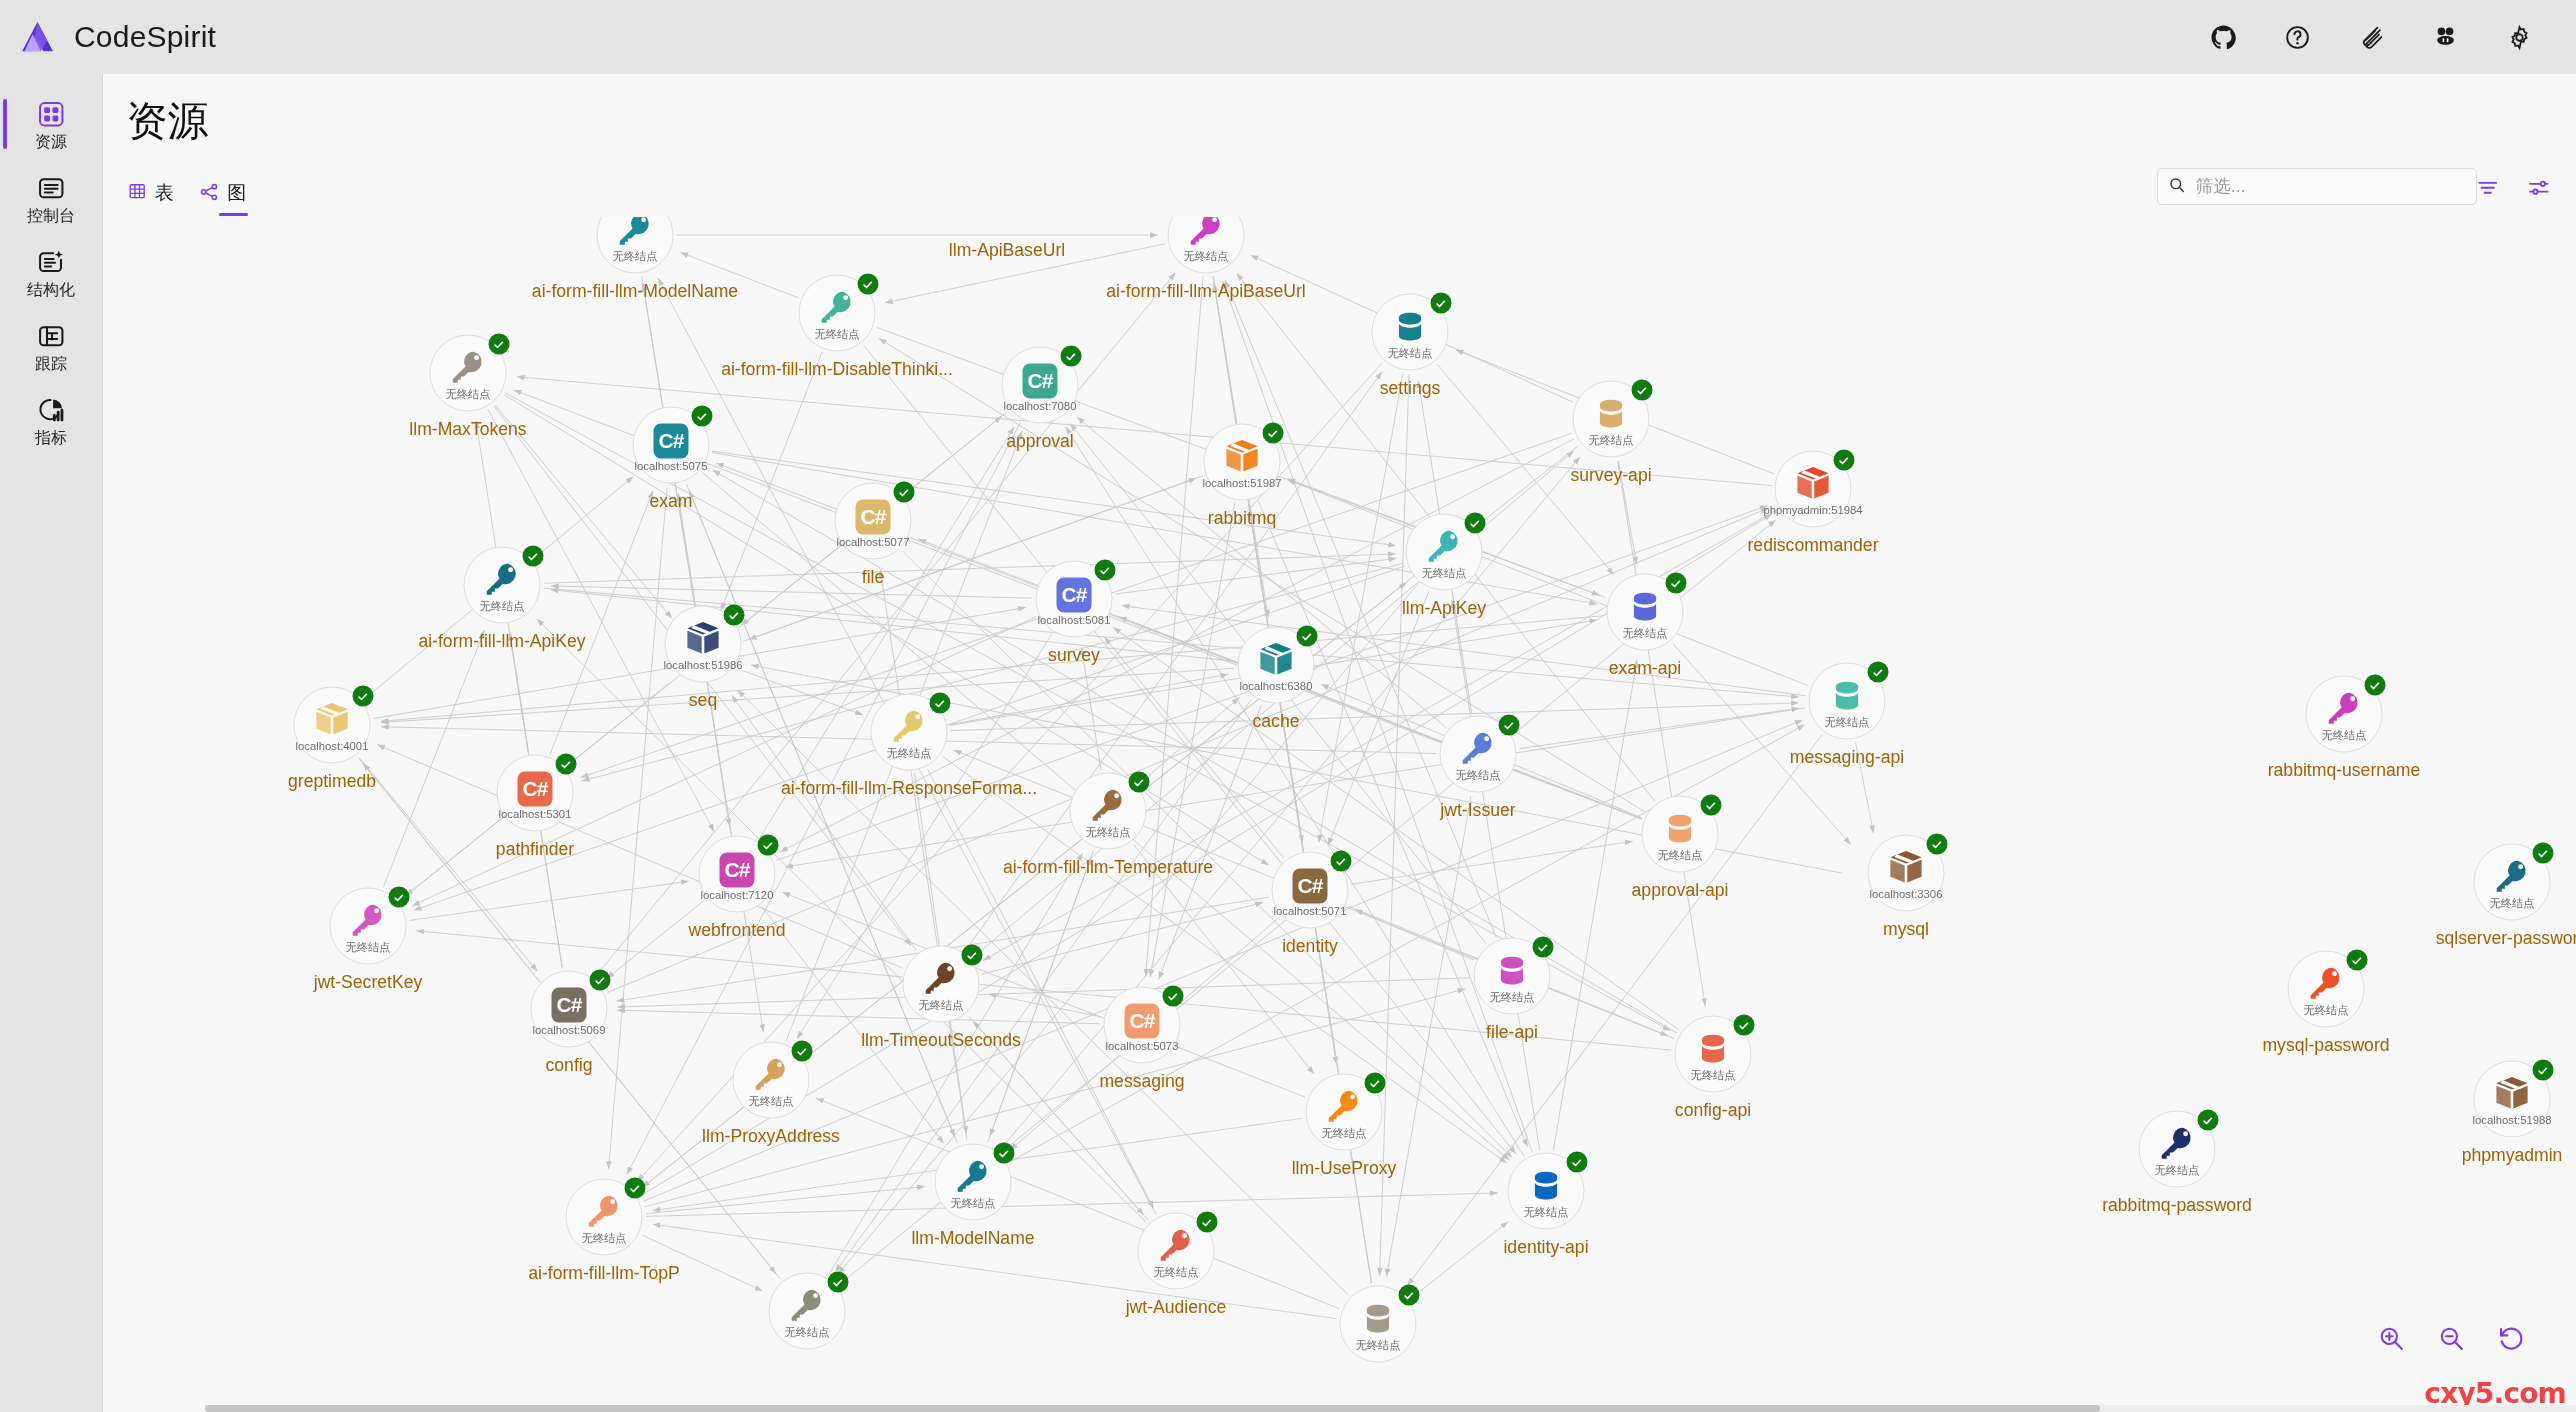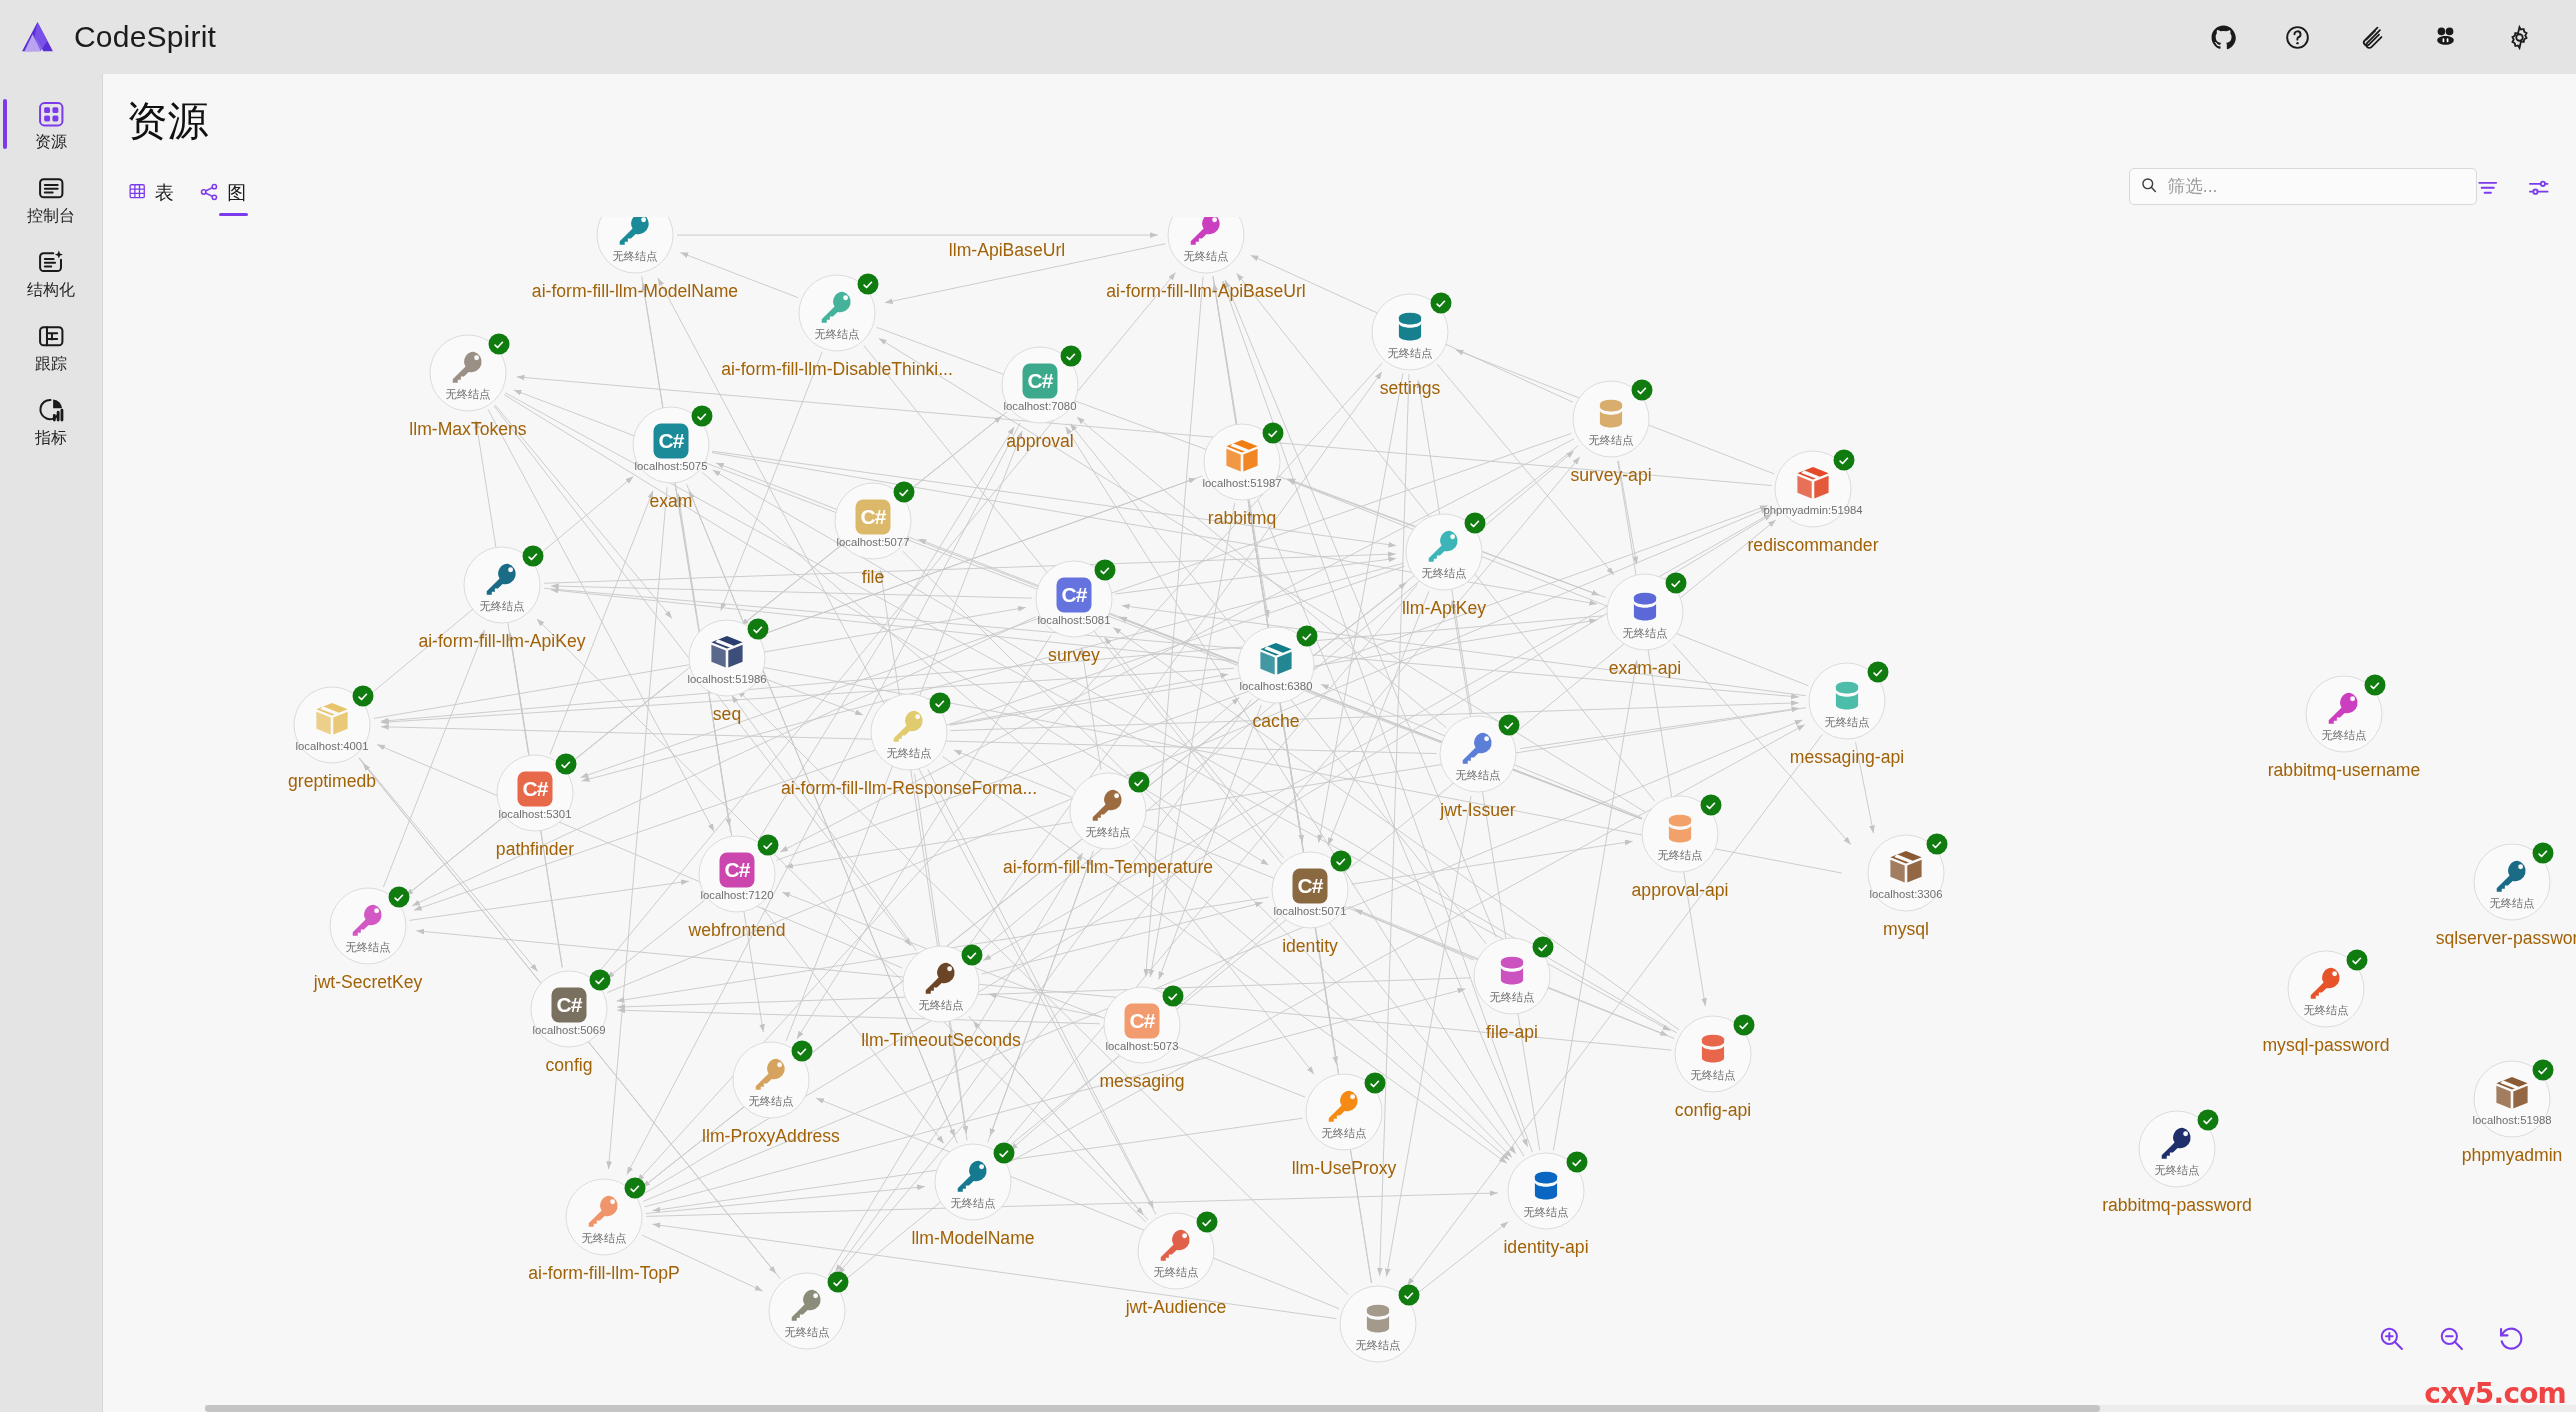--- a/index.html
+++ b/index.html
@@ -45,21 +45,21 @@
   #view-tabs { position: absolute; left: 25px; top: 106px; display: flex; gap: 25px; }
   .view-tab { display: flex; align-items: center; gap: 8.4px; cursor: pointer; padding-bottom: 10px; position: relative; }
   .view-tab .tab-label { font-size: 19px; color: #1c1c1c; }
   .view-tab.active::after {
     content:""; position:absolute; left:20px; right:-1.7px; bottom:0; height:3.4px;
     background:#7c3aed; border-radius:1.7px;
   }
 
   
   #searchbar {
-    position: absolute; right: 99px; top: 94px; width: 348px; height: 37px;
+    position: absolute; right: 99px; top: 94px; width: 320px; height: 37px;
     background: #fbfbfb; border: 0.8px solid #d9d9d9; border-radius: 5px;
     display: flex; align-items: center; padding: 0 10px; gap: 10px;
   }
   #search-input {
     border: none; outline: none; background: transparent; width: 100%;
     font-size: 17.6px; color: #1c1c1c; font-family: inherit;
   }
   #search-input::placeholder { color: #9b9b9b; }
   #filter-btns { position: absolute; right: 23.5px; top: 99px; display: flex; gap: 22px; }
   .filter-btn { width: 28.5px; height: 28.5px; cursor: pointer; display:flex; align-items:center; justify-content:center; }
@@ -669,21 +669,21 @@
           </div>
        <div class="node-sub">无终结点</div>
        <div class="node-badge">
            <svg viewBox="0 0 24 24" fill="none" stroke="#fff" stroke-width="3.2" stroke-linecap="round" stroke-linejoin="round">
               <path d="M5 12.6l4.6 4.6L19 7.2"></path>
             </svg>
          </div>
      </div>
      <div class="node-label">exam-api</div>
       </div>
-      <div class="node" style="left: 600px; top: 441px; margin-left: 24px;">
+      <div class="node" style="left: 600px; top: 427px;">
         <div class="node-circle">
        <div class="node-ico">
             <svg width="39" height="39" viewBox="0 0 24 24">
       <path d="M12 2.1 21.6 6 12 9.9 2.4 6z" fill="#2b3f6e"></path>
       <path d="M2.4 7.5 11.2 11v10.6L2.4 18z" fill="#2b3f6e" opacity=".78"></path>
       <path d="M21.6 7.5 12.8 11v10.6L21.6 18z" fill="#2b3f6e" opacity=".92"></path>
       <path d="M6.4 4.2 16.2 8.1l-1.7 1.5L4.8 5.8z" fill="#fafafa"></path>
             </svg>
           </div>
        <div class="node-sub">localhost:51986</div>

